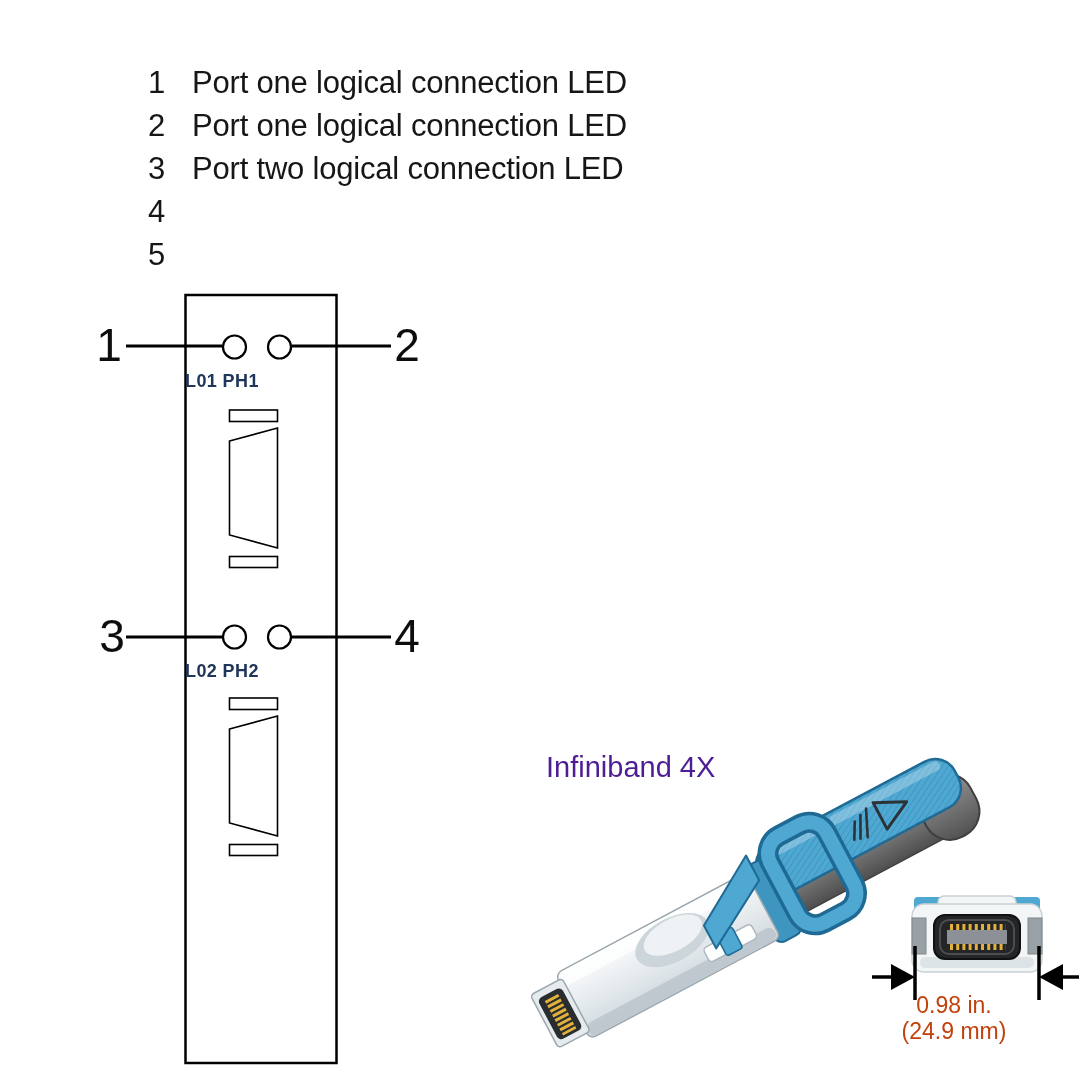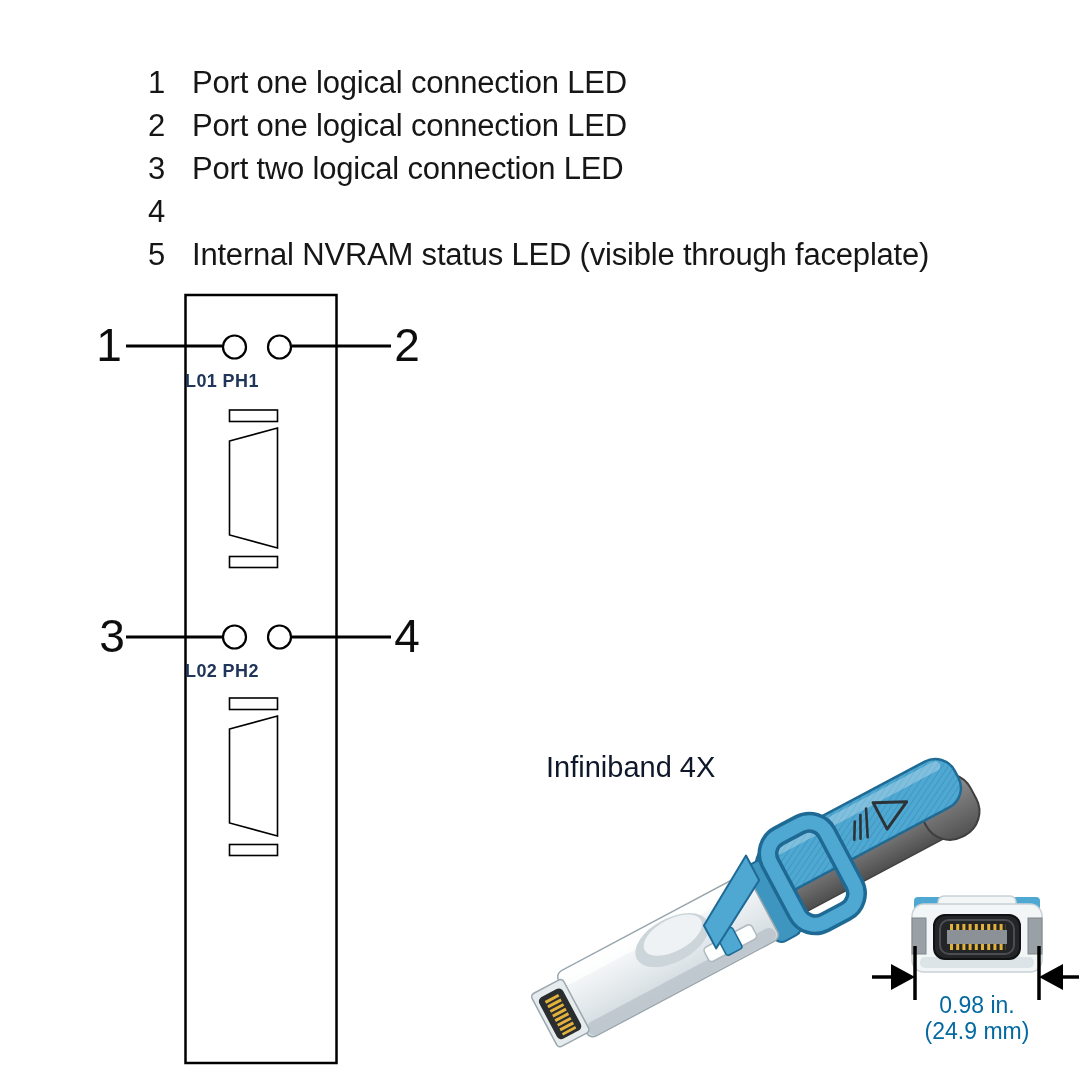--- a/index.html
+++ b/index.html
@@ -11,22 +11,22 @@
   .legend{position:absolute;left:148px;top:61px;}
   .legend-row{display:flex;align-items:center;height:43.2px;font-size:31px;letter-spacing:-0.2px;color:#161616;}
   .legend-num{width:44px;flex:none;}
   .legend-label{white-space:nowrap;text-align:right;}
   
   .callout{position:absolute;width:44px;text-align:center;font-size:46px;line-height:1;color:#0d0d0d;}
   
   .led-label{position:absolute;width:160px;left:185px;text-align:left;
     font-size:18px;font-weight:700;letter-spacing:0.4px;color:#20355a;}
   
-  .cable-title{position:absolute;left:546px;top:751px;font-size:29px;color:#0f172a;}
-  .dim-text{position:absolute;left:877px;width:200px;text-align:center;font-size:23px;line-height:26px;color:#0369a1;}
+  .cable-title{position:absolute;left:546px;top:751px;font-size:29px;color:#4c1d95;}
+  .dim-text{position:absolute;left:854px;width:200px;text-align:center;font-size:23px;line-height:26px;color:#c2410c;}
   svg.layer{position:absolute;left:0;top:0;}
 </style>
 </head>
 <body>
 
 <div class="canvas">
 
   <svg class="layer" width="1080" height="1080" viewBox="0 0 1080 1080">
     <defs>
       <linearGradient id="gWhite" x1="0" y1="0" x2="0" y2="1">
@@ -155,21 +155,20 @@
     </div>
     <div class="legend-row">
       <span class="legend-num">3</span>
       <span class="legend-label">Port two logical connection LED</span>
     </div>
     <div class="legend-row">
       <span class="legend-num">4</span>
     </div>
     <div class="legend-row">
       <span class="legend-num">5</span>
-      <span class="legend-label">Internal NVRAM status LED (visible through faceplate)</span>
     </div>
   </div>
 
   <span class="callout" style="left:87px;top:322px;">1</span>
   <span class="callout" style="left:385px;top:322px;">2</span>
   <span class="callout" style="left:90px;top:613px;">3</span>
   <span class="callout" style="left:385px;top:613px;">4</span>
 
   <span class="led-label" style="top:371px;">L01 PH1</span>
   <span class="led-label" style="top:661px;">L02 PH2</span>

